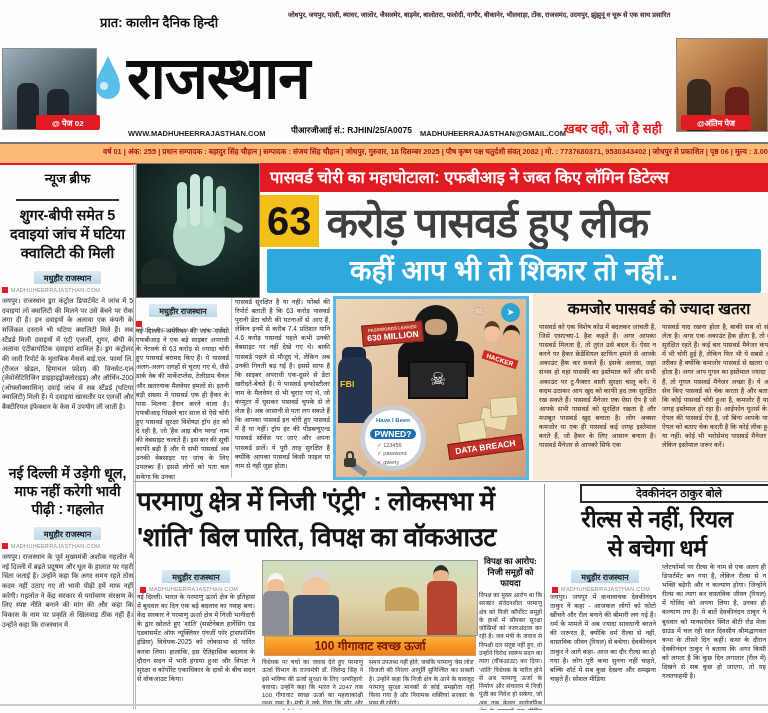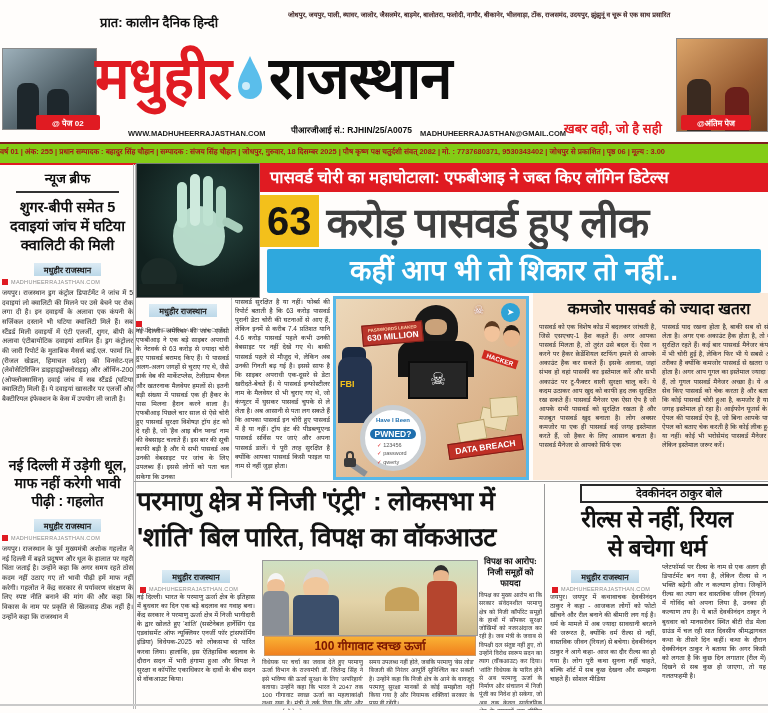--- a/index.html
+++ b/index.html
@@ -20,25 +20,25 @@
   .photoL .fig{position:absolute;bottom:0;width:22px;height:46px;background:#1e272c;border-radius:8px 8px 0 0;}
   .photoR{left:676px;top:38px;width:90px;height:92px;background:linear-gradient(140deg,#dca56a,#9a5f34 60%,#6e4222);border:1px solid #8a8a8a;}
   .photoR .fig{position:absolute;bottom:0;width:24px;height:52px;background:#3a2a20;border-radius:9px 9px 0 0;}
   .badge{background:#e01b22;color:#fff;font-size:8px;font-weight:bold;padding:2px 16px;border-radius:2px;white-space:nowrap;}
   .b-p2{left:36px;top:115px;}
   .b-last{left:681px;top:115px;}
   .website{left:128px;top:129px;font-size:7.5px;font-weight:bold;color:#222;}
   .regno{left:291px;top:124px;font-size:8.5px;font-weight:bold;color:#111;}
   .email{left:420px;top:129px;font-size:7.5px;font-weight:bold;color:#222;}
   .slogan{left:564px;top:119px;font-size:13px;font-weight:900;color:#e01b22;}
-  .infostrip{left:0;top:142px;width:768px;height:19px;background:#84cc16;border-top:2px solid #7f1d1d;border-bottom:2px solid #e01b22;color:#a8121a;font-size:7.4px;font-weight:bold;line-height:15px;text-align:left;white-space:nowrap;overflow:hidden;}
+  .infostrip{left:0;top:142px;width:768px;height:19px;background:#fdba74;border-top:2px solid #737373;border-bottom:2px solid #e01b22;color:#a8121a;font-size:7.4px;font-weight:bold;line-height:15px;text-align:right;white-space:nowrap;overflow:hidden;}
 
   
   .nbcol{left:0;top:164px;width:131px;height:545px;border-right:1px solid #b5b5b5;padding:0 2px;}
-  .nb-hdr{font-size:13px;font-weight:900;text-align:center;color:#0d0d0d;border-bottom:2px solid #333;padding:3px 18px 4px;margin:2px 14px 5px;}
+  .nb-hdr{font-size:13px;font-weight:900;text-align:center;color:#0d0d0d;border-bottom:2px solid #333;padding:3px 18px 12px;margin:2px 14px 5px;}
   .nb-h1{font-size:14.5px;font-weight:900;line-height:1.3;text-align:center;color:#101010;}
   .nb-h2{font-size:14px;font-weight:900;line-height:1.3;text-align:center;color:#101010;margin-top:6px;}
   .small-body{font-size:6.8px;line-height:1.42;color:#262626;}
 
   
   .byline{text-align:center;margin:4px 0 3px;}
   .by-name{display:inline-block;font-size:8px;font-weight:bold;color:#1a1a1a;background:linear-gradient(#dcebf4,#bcd8e8);padding:1px 10px;}
   .by-site{font-size:5.5px;color:#8a8a8a;letter-spacing:.3px;margin-top:2px;text-align:left;}
   .redsq{display:inline-block;width:6px;height:6px;background:#e01b22;margin-right:3px;vertical-align:middle;}
 
@@ -131,21 +131,20 @@
   </div>
   <div class="abs badge b-p2">@ पेज 02</div>
 
   <div class="abs photoR">
     <span class="fig" style="left:10px;"></span>
     <span class="fig" style="left:48px;height:44px;background:#6b1f1a;"></span>
   </div>
   <div class="abs badge b-last">@अंतिम पेज</div>
 
   <div class="abs masthead">
-    <span class="mh-red">मधुहीर</span>
     <svg class="drop" viewBox="0 0 26 50">
       <path d="M13 2 C18 14 25 22 25 33 a12 12 0 0 1 -24 0 C1 22 8 14 13 2 Z" fill="#3db3e8" opacity="0.85"></path>
       <circle cx="9" cy="32" r="4" fill="#ffffff" opacity="0.7"></circle>
     </svg>
     <span class="mh-black">राजस्थान</span>
   </div>
 
   <div class="abs website">WWW.MADHUHEERRAJASTHAN.COM</div>
   <div class="abs regno">पीआरजीआई सं.: RJHIN/25/A0075</div>
   <div class="abs email">MADHUHEERRAJASTHAN@GMAIL.COM</div>

